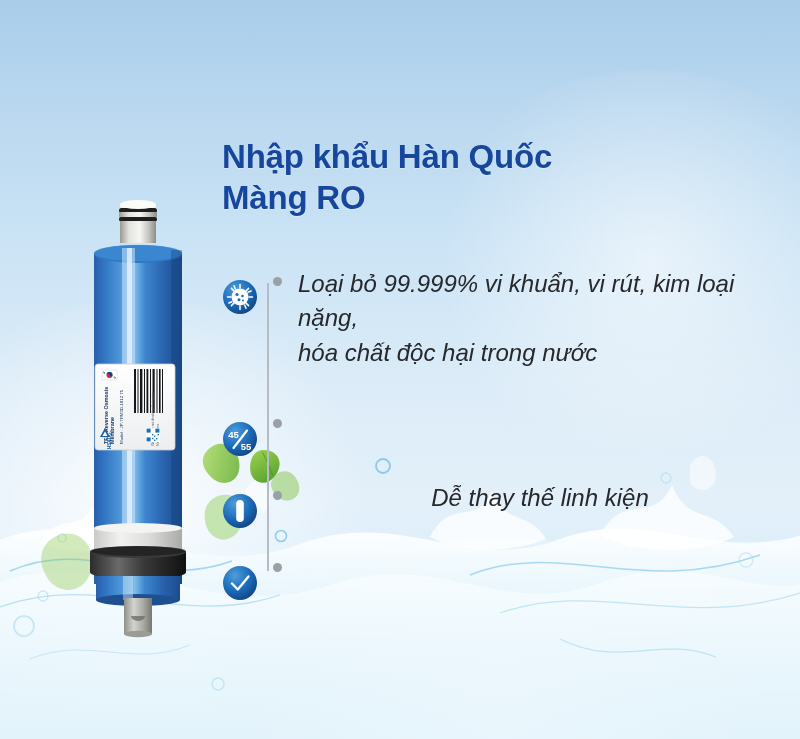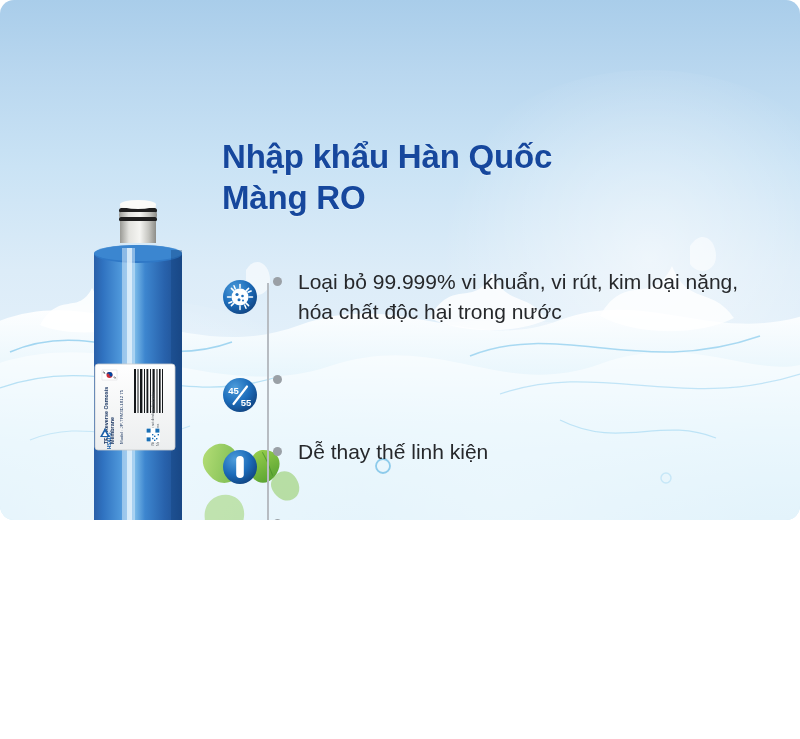--- a/index.html
+++ b/index.html
@@ -8,31 +8,30 @@
   html, body {
     width: 800px;
     height: 739px;
     overflow: hidden;
     font-family: "Liberation Sans", sans-serif;
   }
 
   #banner {
     position: relative;
     width: 800px;
-    height: 520px;
+    height: 739px;
     overflow: hidden;
     background: linear-gradient(180deg,
         #a9cdea 0%,
         #b9d7ef 14%,
         #cae3f5 32%,
         #dcecf8 52%,
         #e3f0fa 68%,
         #d7eefa 84%,
         #cfeaf8 100%);
-    border-radius: 14px;
   }
 
   
   .glow {
     position: absolute;
     border-radius: 50%;
     pointer-events: none;
   }
   .glow-a {
     left: -120px; top: 300px; width: 520px; height: 420px;
@@ -112,21 +111,21 @@
   }
 
   .feature {
     position: relative;
     display: flex;
     align-items: flex-start;
     min-height: 44px;
   }
   .f-gap-1 { margin-bottom: 36px; }
   .f-gap-2 { margin-bottom: 22px; }
-  .f-gap-3 { margin-bottom: 22px; }
+  .f-gap-3 { margin-bottom: 22px; text-align: center; }
 
   .f-icon {
     flex: 0 0 36px;
     width: 36px;
     height: 36px;
     margin-top: 14px;
     position: relative;
     z-index: 2;
   }
   .f-icon svg { display: block; width: 36px; height: 36px; }
@@ -146,24 +145,25 @@
     width: 9px;
     height: 9px;
     border-radius: 50%;
     background: #9aa0a6;
   }
 
   .f-text {
     flex: 1 1 auto;
     padding-left: 12px;
     color: #26282b;
-    font-size: 21px;
+    font-size: 24px;
     line-height: 1.45;
     white-space: pre-line;
     padding-top: 2px;
+    font-style: italic;
   }
 </style>
 </head>
 <body>
 
 <div id="banner">
 
   <div class="glow glow-a"></div>
   <div class="glow glow-b"></div>
   <div class="glow glow-c"></div>

